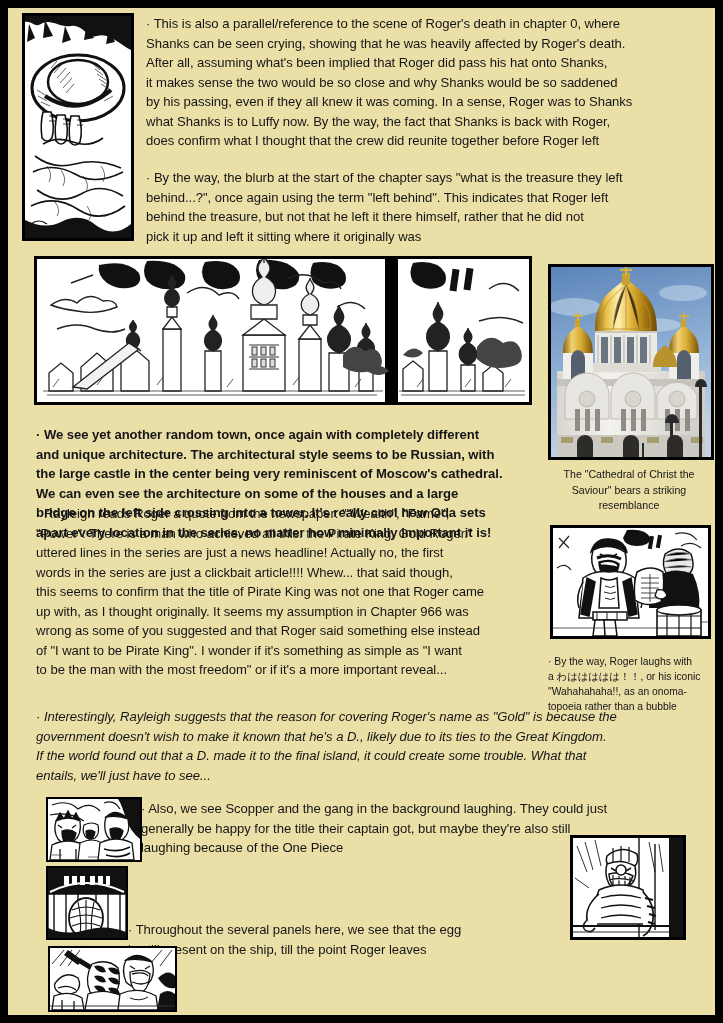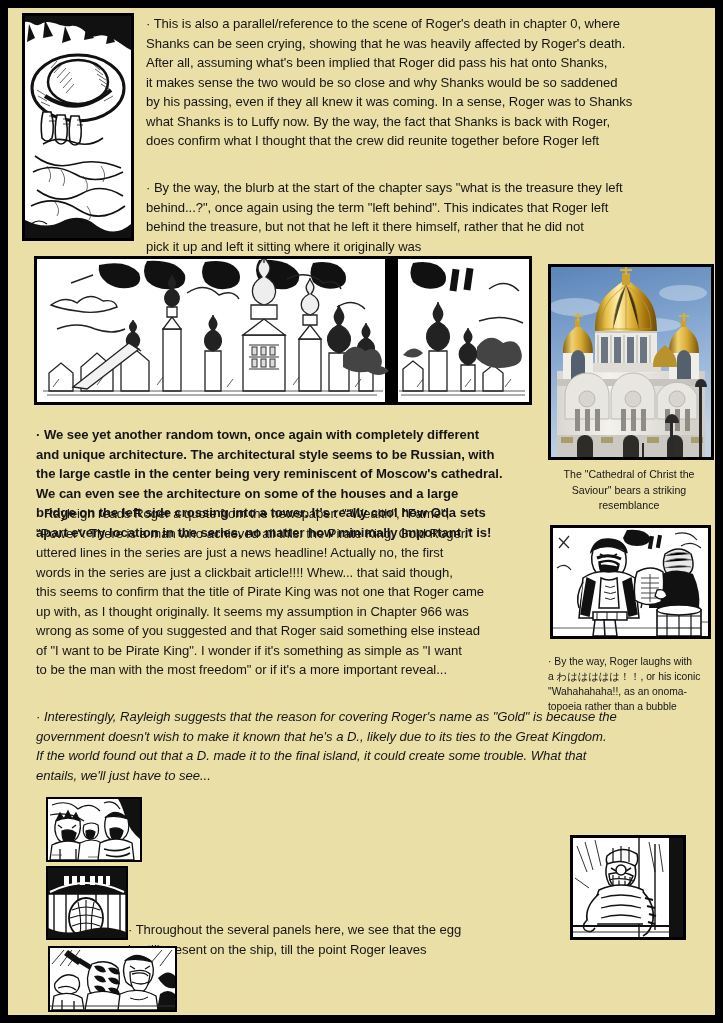--- a/index.html
+++ b/index.html
@@ -123,21 +123,21 @@
   </div>
 
   <div class="txt" style="left:138px;top:6px;width:562px;">· This is also a parallel/reference to the scene of Roger's death in chapter 0, where
 Shanks can be seen crying, showing that he was heavily affected by Roger's death.
 After all, assuming what's been implied that Roger did pass his hat onto Shanks,
 it makes sense the two would be so close and why Shanks would be so saddened
 by his passing, even if they all knew it was coming. In a sense, Roger was to Shanks
 what Shanks is to Luffy now. By the way, the fact that Shanks is back with Roger,
 does confirm what I thought that the crew did reunite together before Roger left</div>
 
-  <div class="txt" style="left:138px;top:170px;width:562px;">· By the way, the blurb at the start of the chapter says "what is the treasure they left
+  <div class="txt" style="left:138px;top:160px;width:562px;">· By the way, the blurb at the start of the chapter says "what is the treasure they left
 behind...?", once again using the term "left behind". This indicates that Roger left
 behind the treasure, but not that he left it there himself, rather that he did not
 pick it up and left it sitting where it originally was</div>
 
   <div class="panel" style="left:26px;top:248px;width:492px;height:143px;">
     <svg width="492" height="143" viewBox="0 0 492 143">
       <rect width="492" height="143" fill="#fff"></rect>
 
       <rect x="348" y="0" width="13" height="143" fill="#000"></rect>
 
@@ -540,20 +540,23 @@
         <path d="M56 50 q14 4 26 -2" stroke-width="1.6"></path>
         <path d="M58 56 q14 4 24 -2" stroke-width="1.6"></path>
       </g>
       <g stroke="#333" stroke-width="0.7">
         <path d="M4 56 h10"></path>
           <path d="M40 58 h10"></path>
       </g>
     </svg>
   </div>
 
+  <div class="txt" style="left:133px;top:791px;width:540px;">· Also, we see Scopper and the gang in the background laughing. They could just
+generally be happy for the title their captain got, but maybe they're also still
+laughing because of the One Piece</div>
 
   <div class="panel thin" style="left:38px;top:858px;width:78px;height:70px;">
     <svg width="78" height="70" viewBox="0 0 78 70">
       <rect width="78" height="70" fill="#fff"></rect>
       <rect width="78" height="26" fill="#111"></rect>
 
       <g fill="#fff" stroke="none">
         <path d="M16 8 h5 v9 h-5z"></path>
           <path d="M24 8 h5 v9 h-5z"></path>
           <path d="M32 8 h5 v9 h-5z"></path>

